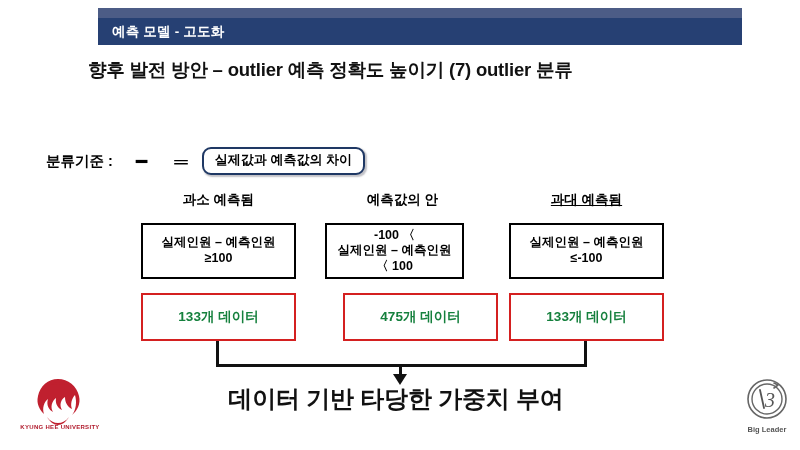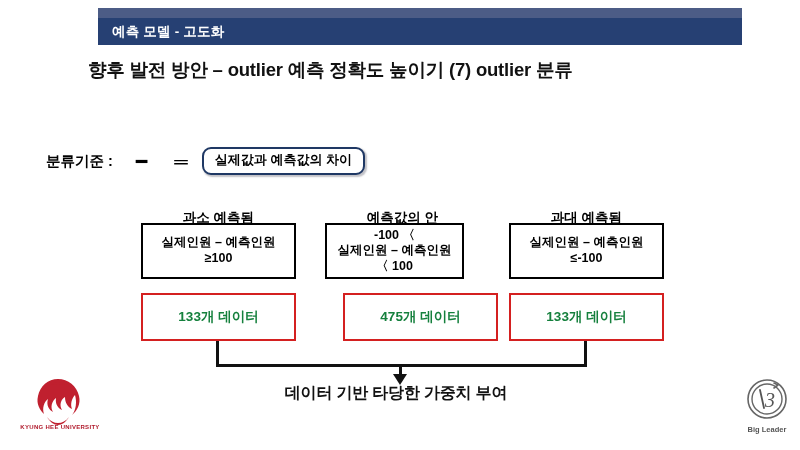--- a/index.html
+++ b/index.html
@@ -96,21 +96,20 @@
   .op-minus { letter-spacing: -1px; }
 
   
   .col-header {
     position: absolute;
     font-size: 13.5px;
     font-weight: bold;
     color: #000000;
     white-space: nowrap;
     text-align: center;
-    margin-top: 18px;
   }
   .cond-box {
     position: absolute;
     border: 2.2px solid #000000;
     background: #ffffff;
     box-sizing: border-box;
     display: flex;
     align-items: center;
     justify-content: center;
     text-align: center;
@@ -155,21 +154,21 @@
     border-top: 11px solid #111111;
   }
 
   
   #conclusion {
     position: absolute;
     left: 0;
     top: 383px;
     width: 792px;
     text-align: center;
-    font-size: 16px;
+    font-size: 24px;
     font-weight: bold;
     color: #111111;
     letter-spacing: -0.2px;
   }
 
   
   #khu-logo {
     position: absolute;
     left: 18px;
     top: 374px;

